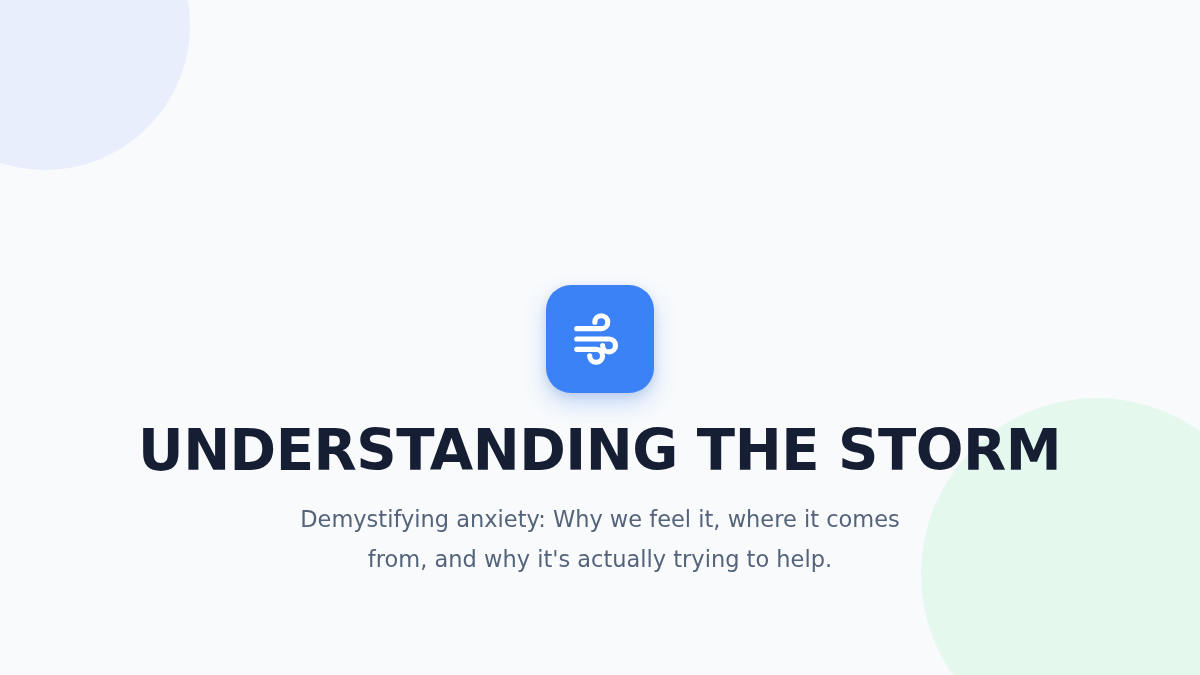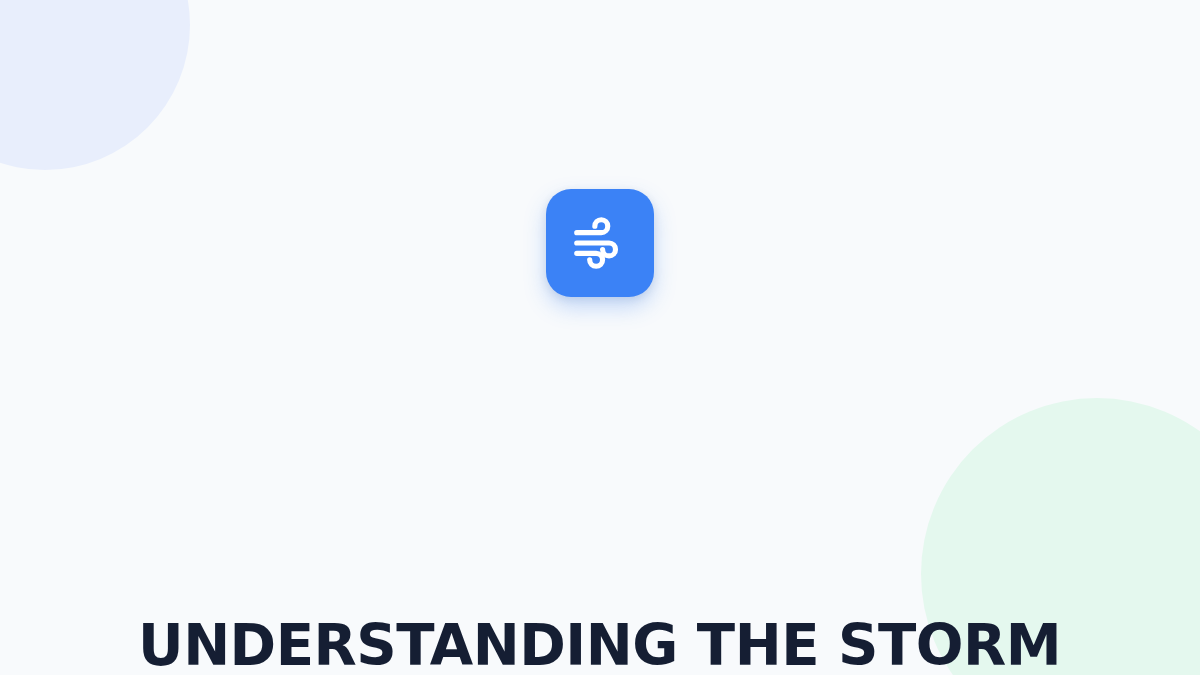--- a/index.html
+++ b/index.html
@@ -45,21 +45,21 @@
   
   #content {
     position: absolute;
     left: 0;
     top: 0;
     width: 1200px;
     height: 675px;
     display: flex;
     flex-direction: column;
     align-items: center;
-    justify-content: space-between;
+    justify-content: center;
     z-index: 2;
   }
 
   
   #brand-icon {
     margin-top: 189px;
     width: 108px;
     height: 108px;
     border-radius: 25px;
     background: #3b82f6;
@@ -120,15 +120,16 @@
         <svg width="62" height="62" viewBox="0 0 24 24" fill="none" stroke="#ffffff" stroke-width="2" stroke-linecap="round" stroke-linejoin="round" aria-hidden="true">
           <path d="M3 8h9.5a2.5 2.5 0 1 0 -2.5 -2.5"></path>
           <path d="M3 12h12.5a2.5 2.5 0 1 1 -2.5 2.5"></path>
           <path d="M3 16h7.5a2.5 2.5 0 1 1 -2.5 2.5"></path>
         </svg>
       </span>
     </div>
 
     <h1 id="title">UNDERSTANDING THE STORM</h1>
 
+    <p id="subtitle">Demystifying anxiety: Why we feel it, where it comes from, and why it's actually trying to help.</p>
 
   </div>
 </div>
 
 </body></html>

